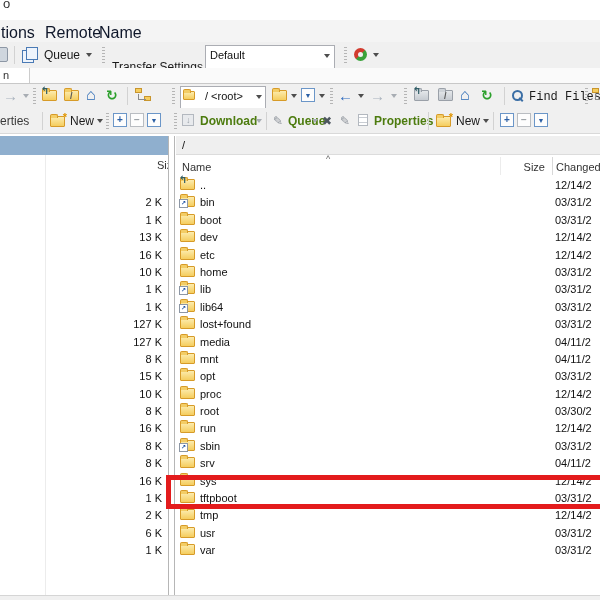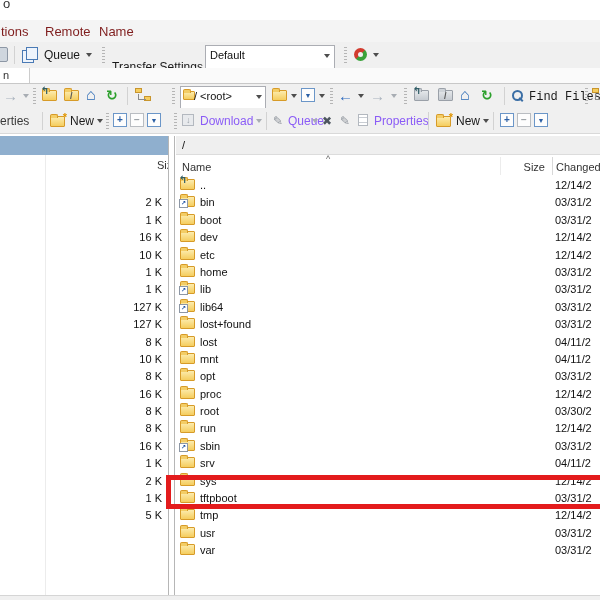--- a/index.html
+++ b/index.html
@@ -8,37 +8,37 @@
     position:relative; width:600px; height:600px; overflow:hidden;
     font-family:"Liberation Sans","DejaVu Sans",sans-serif;
     background:#ffffff; font-size:12px; color:#222;
   }
   .abs { position:absolute; }
 
   
   .titlebar { left:0; top:0; width:600px; height:20px; background:#ffffff; overflow:hidden; }
   .title-frag { position:absolute; left:3px; top:-4px; font-size:13px; color:#333; }
   .menubar { left:0; top:20px; width:600px; height:22px; background:#f4f4f4; }
-  .menu-item { position:absolute; top:4px; font-size:13px; color:#7f1d1d; }
+  .menu-item { position:absolute; top:4px; font-size:16px; color:#0f172a; }
   .toolbar { background:#f0f0f0; }
   .tb1 { left:0; top:42px; width:600px; height:26px; }
   .tabbar { left:0; top:68px; width:600px; height:16px; background:#fafafa; border-bottom:1px solid #c8c8c8; overflow:hidden; }
   .tab { position:absolute; left:-12px; top:0; width:42px; height:16px; background:#fff; border-right:1px solid #cccccc; }
   .tab-label { position:absolute; left:15px; top:1px; font-size:11px; color:#333; }
   .tb2 { left:0; top:84px; width:600px; height:24px; }
   .tb3 { left:0; top:108px; width:600px; height:26px; border-bottom:1px solid #d9d9d9; }
 
   .vsep { position:absolute; width:1px; height:18px; background:#d2d2d2; }
   .handle { position:absolute; width:3px; height:16px;
     background-image:repeating-linear-gradient(to bottom,#b5b5b5 0 1px, rgba(0,0,0,0) 1px 3px); }
   .caret { position:absolute; width:0; height:0; border-left:3px solid transparent;
     border-right:3px solid transparent; border-top:4px solid #4d4d4d; }
   .caret.dis { border-top-color:#a8adb3; }
   .tlabel { position:absolute; font-size:12px; color:#1a1a1a; white-space:nowrap; }
-  .tlabel.dis { color:#8b5cf6; }
+  .tlabel.dis { color:#4d7c0f;font-weight:bold; }
 
   
   .fold { position:absolute; width:15px; height:11px;
     background:linear-gradient(#fcecae,#f5cd5e); border:1px solid #d79b28; border-radius:1px; }
   .fold::before { content:""; position:absolute; top:-3px; left:-1px; width:6px; height:3px;
     background:#f3cd66; border:1px solid #d79b28; border-bottom:none; border-radius:2px 2px 0 0; }
   .fold.gray { background:linear-gradient(#e4e7ea,#c6cbd1); border-color:#9aa0a8; }
   .fold.gray::before { background:#ced3d8; border-color:#9aa0a8; }
   .fold.lnk::after { content:"\2197"; position:absolute; left:-2px; bottom:-2px; width:7px; height:7px;
     background:#fff; border:1px solid #8d97a5; color:#1b4fa0; font-size:6px; line-height:6px;
@@ -171,21 +171,21 @@
   <span class="glyph refresh-g" style="left:106px; top:4px;">↻</span>
   <span class="vsep" style="left:127px; top:3px;"></span>
   <span class="tree-ic" style="left:135px; top:4px;">
       <i></i>
       <i></i>
     </span>
 
   <span class="handle" style="left:172px; top:4px;"></span>
   <div class="combo" style="left:180px; top:2px; width:86px;">
     <span class="fold" style="left:2px; top:4px; width:12px; height:9px;"></span>
-    <span class="ctext" style="left:13px;">/ &lt;root&gt;</span>
+    <span class="ctext" style="left:24px;">/ &lt;root&gt;</span>
     <span class="caret" style="right:3px; top:8px;"></span>
   </div>
   <span class="fold" style="left:272px; top:6px;"></span>
   <span class="caret" style="left:291px; top:10px;"></span>
   <span class="sqbtn funnel" style="left:301px; top:4px;">▼</span>
   <span class="caret" style="left:319px; top:10px;"></span>
   <span class="handle" style="left:330px; top:4px;"></span>
   <span class="glyph arrow-g arrow-blue" style="left:338px; top:4px;">←</span>
   <span class="caret" style="left:358px; top:10px;"></span>
   <span class="glyph arrow-g arrow-gray" style="left:370px; top:4px;">→</span>
@@ -244,37 +244,39 @@
 <span class="splitline" style="left:168px;"></span>
 <span class="splitline" style="left:174px;"></span>
 
 <div class="abs lpanel">
   <span class="colline" style="left:45px; top:0; height:440px;"></span>
   <span class="hdr" style="left:157px; top:4px;">Size</span>
   <div class="lsizes">
       <div class="lsize"></div>
       <div class="lsize">2 K</div>
       <div class="lsize">1 K</div>
+      <div class="lsize">13 K</div>
       <div class="lsize">16 K</div>
       <div class="lsize">10 K</div>
       <div class="lsize">1 K</div>
       <div class="lsize">1 K</div>
       <div class="lsize">127 K</div>
       <div class="lsize">127 K</div>
       <div class="lsize">8 K</div>
+      <div class="lsize">15 K</div>
       <div class="lsize">10 K</div>
       <div class="lsize">8 K</div>
       <div class="lsize">16 K</div>
       <div class="lsize">8 K</div>
       <div class="lsize">8 K</div>
       <div class="lsize">16 K</div>
       <div class="lsize">1 K</div>
       <div class="lsize">2 K</div>
+      <div class="lsize">6 K</div>
       <div class="lsize">1 K</div>
-      <div class="lsize">5 K</div>
     </div>
 </div>
 
 <div class="abs rpanel">
   <span class="sort-caret">^</span>
   <span class="hdr" style="left:6px; top:6px;">Name</span>
   <span class="colline" style="left:324px; top:2px; height:18px;"></span>
   <span class="hdr" style="left:330px; top:6px; width:39px; text-align:right;">Size</span>
   <span class="colline" style="left:376px; top:2px; height:18px; background:#d8d8d8;"></span>
   <span class="hdr" style="left:380px; top:6px;">Changed</span>
@@ -328,21 +330,21 @@
   </div>
 
   <div class="frow">
     <span class="ficon fold"></span>
     <span class="fname">lost+found</span>
     <span class="fchanged">03/31/2</span>
   </div>
 
   <div class="frow">
     <span class="ficon fold"></span>
-    <span class="fname">lost</span>
+    <span class="fname">media</span>
     <span class="fchanged">04/11/2</span>
   </div>
 
   <div class="frow">
     <span class="ficon fold"></span>
     <span class="fname">mnt</span>
     <span class="fchanged">04/11/2</span>
   </div>
 
   <div class="frow">

